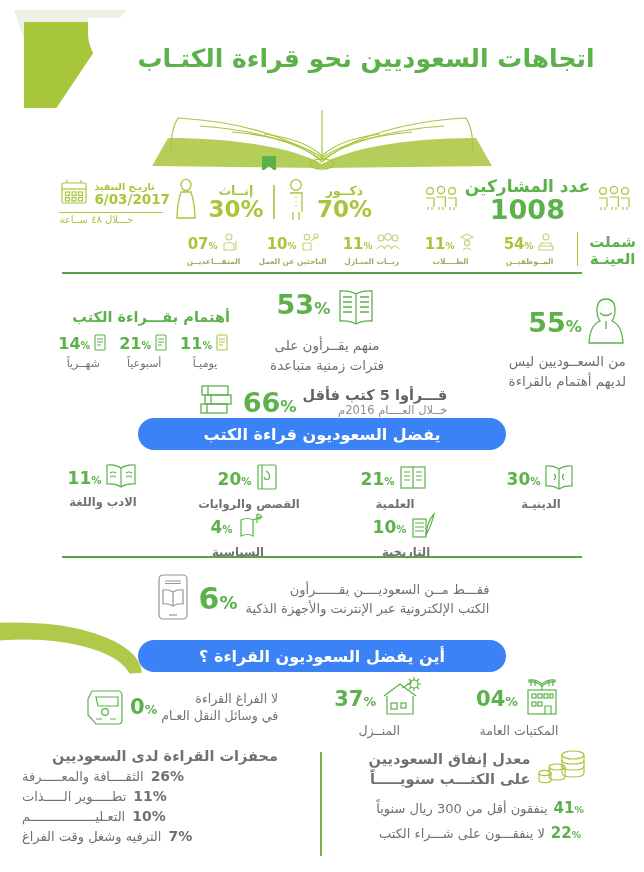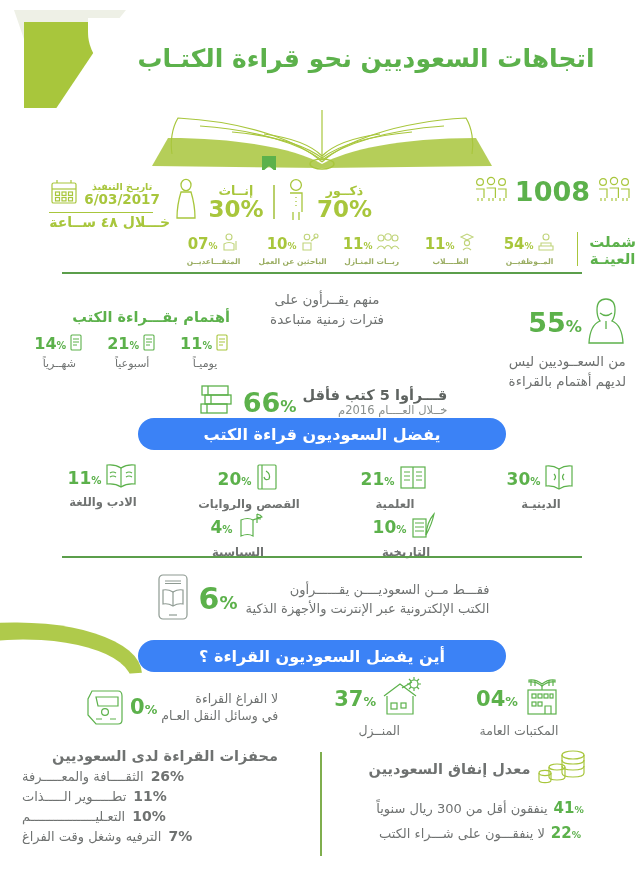--- a/index.html
+++ b/index.html
@@ -71,21 +71,21 @@
   .gender { top: 178px; right: 272px; gap: 10px; }
   .gender .g-num { font-size: 23px; font-weight: bold; color: #a8c63c; line-height: 1; }
   .gender .g-lbl { font-size: 12.5px; font-weight: bold; color: #a8c63c; letter-spacing: 2px; }
   .gsep { width: 1.5px; height: 34px; background: #b9cf6a; }
 
   .datebox { top: 178px; right: 474px; flex-direction: column; align-items: flex-end; }
   .datebox .d-top { display: flex; align-items: center; gap: 5px; direction: rtl; }
   .datebox .d-lbl { font-size: 9.5px; color: #a8c63c; font-weight: bold; }
   .datebox .d-val { font-size: 13.5px; color: #a8c63c; font-weight: bold; line-height: 1.05; }
   .datebox .d-rule { width: 104px; height: 1.4px; background: #a8c63c; margin: 2px 0 1px; }
-  .datebox .d-sub { font-size: 14px; color: #a8c63c; font-weight: bold; letter-spacing: 1.5px; }
+  .datebox .d-sub { font-size: 10px; color: #a8c63c; font-weight: normal; letter-spacing: 1.5px; }
 
   
   .sample { top: 232px; right: 8px; gap: 7px; align-items: flex-start; }
   .sample .s-title { font-size: 15px; font-weight: bold; color: #5cb14b; line-height: 1.12; text-align: center; }
   .sample-sep { width: 1.6px; height: 34px; background: #a8c63c; margin: 0 4px; }
   .s-item { display: flex; flex-direction: column; align-items: center; width: 72px; }
   .s-top { display: flex; align-items: center; gap: 2px; direction: rtl; }
   .s-pct { font-size: 15px; font-weight: bold; color: #a8c63c; line-height: 1; }
   .s-pct .sm { font-size: .6em; }
   .s-lbl { font-size: 7.5px; color: #9aad62; font-weight: bold; letter-spacing: .4px; margin-top: 1px; white-space: nowrap; }
@@ -95,21 +95,21 @@
   .interest-55 .top { display: flex; align-items: center; gap: 4px; }
   .big-pct { font-size: 27px; font-weight: bold; color: #5cb14b; line-height: 1; }
   .big-pct .sm { font-size: .6em; }
   .cap { font-size: 13.5px; color: #6f7271; text-align: center; line-height: 1.45; margin-top: 4px; }
 
   .interest-53 { top: 286px; right: 224px; flex-direction: column; align-items: center; width: 186px; }
 
   .interest-list { top: 286px; right: 414px; flex-direction: column; align-items: flex-start; width: 216px; }
   .il-title { font-size: 14.5px; font-weight: bold; color: #5cb14b; text-align: right; line-height: 1.45; width: 100%; }
   .il-items { display: flex; direction: rtl; gap: 11px; margin-top: 4px; }
-  .il-item { display: flex; flex-direction: column; align-items: center; margin-left: 12px; }
+  .il-item { display: flex; flex-direction: column; align-items: center; }
   .il-top { display: flex; align-items: center; gap: 2px; }
   .il-pct { font-size: 16px; font-weight: bold; color: #5cb14b; line-height: 1; }
   .il-pct .sm { font-size: .6em; }
   .il-lbl { font-size: 11px; color: #6f7271; margin-top: 1px; }
 
   
   .books66 { top: 380px; right: 0; width: 644px; justify-content: center; gap: 6px; }
   .books66 .t1 { font-size: 14.5px; font-weight: bold; color: #5e6360; }
   .books66 .t2 { font-size: 11.5px; color: #8a8f8c; }
 
@@ -203,20 +203,21 @@
         <circle cx="7" cy="6" r="3.4"></circle>
             <path d="M3 13 h8 v9 M5 22 v3 M9 22 v3"></path>
         <circle cx="18" cy="5" r="3.6"></circle>
             <path d="M13.6 12 h8.8 v10 M16 22 v3 M20 22 v3"></path>
         <circle cx="29" cy="6" r="3.4"></circle>
             <path d="M25 13 h8 v9 M27 22 v3 M31 22 v3"></path>
       </g>
         </svg>
     </span>
     <div style="display:flex;flex-direction:column;align-items:center;">
+      <div class="hdr">عدد المشاركين</div>
       <div class="num">1008</div>
     </div>
     <span class="ico">
       <svg width="36" height="26" viewBox="0 0 36 26">
           <g fill="none" stroke="#a8c63c" stroke-width="1.2">
         <circle cx="7" cy="6" r="3.4"></circle>
             <path d="M3 13 h8 v9 M5 22 v3 M9 22 v3"></path>
         <circle cx="18" cy="5" r="3.6"></circle>
             <path d="M13.6 12 h8.8 v10 M16 22 v3 M20 22 v3"></path>
         <circle cx="29" cy="6" r="3.4"></circle>
@@ -250,21 +251,21 @@
           <g fill="none" stroke="#a8c63c" stroke-width="1.3">
         <ellipse cx="12" cy="7" rx="5" ry="5.6"></ellipse>
             <path d="M7 14 q-4 13 -4 26 h18 q0 -13 -4 -26 z"></path>
       </g>
         </svg>
     </span>
   </div>
 
   <div class="row datebox">
     <div class="d-top">
-      <div style="text-align:center;">
+      <div style="text-align:left;">
         <div class="d-lbl">تاريـخ التنفيذ</div>
         <div class="d-val">6/03/2017</div>
       </div>
       <span class="ico">
         <svg width="30" height="28" viewBox="0 0 30 28">
             <g fill="none" stroke="#a8c63c" stroke-width="1.2">
           <rect x="3" y="5" width="24" height="20" rx="1.6"></rect>
               <path d="M3 11 h24"></path>
           <path d="M8 5 V2 M22 5 V2"></path>
           <rect x="6.5" y="14" width="4" height="3.4"></rect>
@@ -385,20 +386,32 @@
       </span>
       <span class="big-pct"><span>55</span><span class="sm">%</span></span>
     </div>
     <div class="cap">
       <span>من السعــوديين ليس</span><br>
       <span>لديهم أهتمام بالقراءة</span>
     </div>
   </div>
 
   <div class="row interest-53">
+    <div class="top">
+      <span class="ico">
+        <svg width="42" height="42" viewBox="0 0 42 42">
+            <g fill="none" stroke="#5cb14b" stroke-width="1.3">
+          <path d="M21 8 q-7 -4 -16 -3 v30 q9 -1 16 3 q7 -4 16 -3 V5 q-9 -1 -16 3 z"></path>
+              <path d="M21 8 v30"></path>
+          <path d="M8 11 h9 M8 16 h9 M8 21 h9 M8 26 h9 M25 11 h9 M25 16 h9 M25 21 h9 M25 26 h9"></path>
+            </g>
+          </svg>
+      </span>
+      <span class="big-pct"><span>53</span><span class="sm">%</span></span>
+    </div>
     <div class="cap">
       <span>منهم يقــرأون على</span><br>
       <span>فترات زمنية متباعدة</span>
     </div>
   </div>
 
   <div class="row interest-list">
     <div class="il-title">
       <br>
       <span>أهتمام بقـــراءة الكتب</span>
@@ -666,20 +679,21 @@
           <path d="M25 12 q0 4 11 4 q11 0 11 -4 M25 18 q0 4 11 4 q11 0 11 -4"></path>
           <ellipse cx="20" cy="19" rx="8" ry="3"></ellipse>
               <path d="M12 19 v10 q0 3 8 3 q8 0 8 -3 V19"></path>
           <ellipse cx="8" cy="25" rx="6" ry="2.6"></ellipse>
               <path d="M2 25 v7 q0 2.6 6 2.6 q6 0 6 -2.6 V25"></path>
             </g>
           </svg>
       </span>
       <div class="s-h-txt">
         <div>معدل إنفاق السعوديين</div>
+        <div>على الكتـــب سنويـــــاً</div>
       </div>
     </div>
     <div class="s-line">
       <span class="s-p"><span>41</span><span class="sm">%</span></span>
       <span class="s-t">ينفقون أقل من 300 ريال سنوياً</span>
     </div>
     <div class="s-line">
       <span class="s-p"><span>22</span><span class="sm">%</span></span>
       <span class="s-t">لا ينفقـــون على شـــراء الكتب</span>
     </div>

